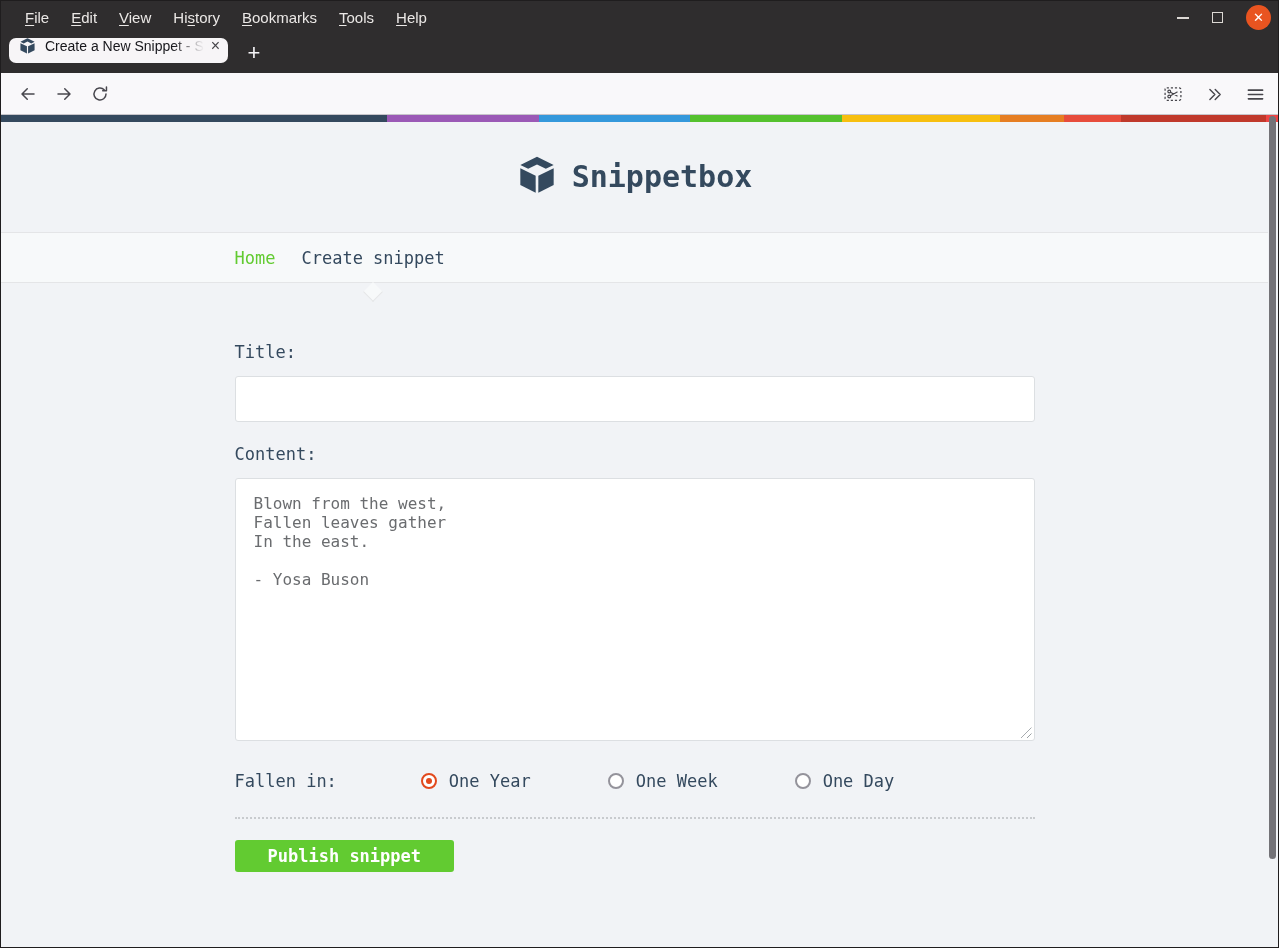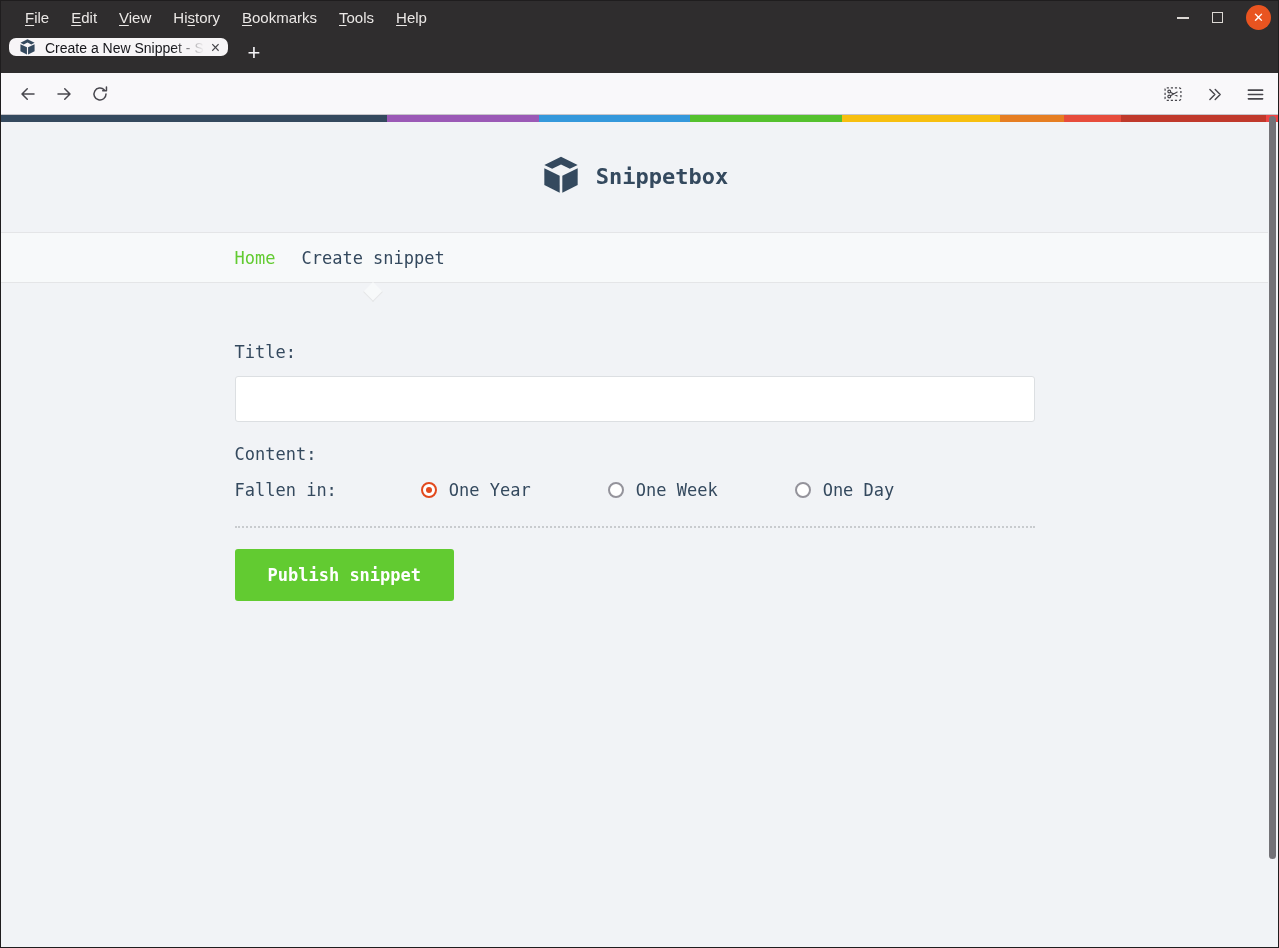--- a/index.html
+++ b/index.html
@@ -14,22 +14,22 @@
   .menu-item { color:#ebe8e6; font-size:15px; padding:5px 11px; cursor:default; }
   .menu-item u { text-decoration:underline; text-underline-offset:2px; }
   .win-controls { position:absolute; right:7px; top:0; height:33px; display:flex; align-items:center; gap:23px; }
   .wc-min { width:12px; height:2px; background:#dcd8d4; }
   .wc-max { width:11px; height:11px; border:1.5px solid #dcd8d4; }
   .wc-close { width:25px; height:25px; border-radius:50%; background:#E95420; color:#fff;
               display:flex; align-items:center; justify-content:center; font-size:13px; line-height:1; }
 
   
   .tabbar { position:absolute; top:33px; left:0; right:0; height:39px; background:#2f2d2e; }
-  .tab { position:absolute; left:8px; top:4px; width:219px; height:18px; background:#f7f5f7;
-         border-radius:7px; display:flex; align-items:flex-end; padding:0 8px 0 10px; }
+  .tab { position:absolute; left:8px; top:4px; width:219px; height:25px; background:#f7f5f7;
+         border-radius:7px; display:flex; align-items:flex-start; padding:0 8px 0 10px; }
   .tab-favicon { width:17px; height:17px; flex:0 0 auto; }
   .tab-title { font-size:14px; color:#16161b; margin-left:9px; flex:1; white-space:nowrap; overflow:hidden;
                -webkit-mask-image:linear-gradient(90deg,#000 78%,transparent 97%);
                mask-image:linear-gradient(90deg,#000 78%,transparent 97%); }
   .tab-close { color:#46454a; font-size:16px; margin-left:2px; line-height:1; }
   .newtab-btn { position:absolute; left:239px; top:5px; width:28px; height:28px; color:#f4f3f6;
                 font-size:22px; display:flex; align-items:center; justify-content:center; font-weight:300; }
 
   
   .toolbar { position:absolute; top:72px; left:0; right:0; height:42px; background:#f9f8fa;
@@ -45,21 +45,21 @@
   .tb-right { position:absolute; right:13px; top:0; height:42px; display:flex; align-items:center; gap:23px; }
 
   
   .rainbow { position:absolute; top:114px; left:0; right:12px; height:7px; }
 
   
   .webpage { position:absolute; top:121px; left:0; right:0; bottom:0; background:#F1F3F6;
              font-family:"DejaVu Sans Mono", monospace; color:#575757; padding-right:10px; }
   .site-header { padding:34px 0 36px; display:flex; justify-content:center; align-items:center; gap:15px; }
   .brand-logo { width:40px; height:40px; }
-  .brand { font-size:22px; font-weight:bold; color:#34495E; text-decoration:none; }
+  .brand { font-size:30px; font-weight:bold; color:#34495E; text-decoration:none; }
 
   .site-nav { height:51px; background:#F7F9FA; border-top:1px solid #E4E5E7; border-bottom:1px solid #E4E5E7; }
   .nav-inner { width:800px; margin:0 auto; padding-top:15px; }
   .nav-inner a { font-size:17px; margin-right:26px; text-decoration:none; color:#62CB31;
                  display:inline-block; position:relative; }
   .nav-inner a.live { color:#34495E; }
   .nav-inner a.live::after { content:''; position:absolute; left:50%; margin-left:-7px; top:37px;
                  width:13px; height:13px; background:#F7F9FA; border-left:1px solid #E4E5E7;
                  border-bottom:1px solid #E4E5E7; transform:rotate(-45deg); z-index:2; }
 
@@ -80,21 +80,21 @@
   .expires-label { margin-right:36px; }
   .option { display:flex; align-items:center; margin-right:29px;padding-left:48px; }
   .radio { width:16px; height:16px; border:2px solid #94939b; border-radius:50%; background:#fff;
            margin-right:12px; position:relative; flex:0 0 auto; }
   .radio.checked { border-color:#E2491D; }
   .radio.checked::after { content:''; position:absolute; left:3px; top:3px; width:6px; height:6px;
            border-radius:50%; background:#E2491D; }
 
   .divider { border:none; border-top:2px dotted #c8cbce; margin:24px 0 21px; }
   .publish-btn { background:#62CB31; color:#fff; border:none; border-radius:3px;
-           font:bold 17px "DejaVu Sans Mono", monospace; padding:16px 33px; cursor:pointer; }
+           font:bold 17px "DejaVu Sans Mono", monospace; padding:6px 33px; cursor:pointer; }
 
   .scroll-thumb { position:absolute; right:2px; top:115px; width:7px; height:743px;
            background:#737277; border-radius:4px; }
 </style>
 </head>
 <body>
 
 <div class="window">
 
   <div class="menubar">
@@ -173,20 +173,28 @@
 
     <nav class="site-nav">
       <div class="nav-inner"><a href="#">Home</a><a href="#" class="live">Create snippet</a></div>
     </nav>
 
     <main class="form-area">
       <label class="field-label">Title:</label>
       <input class="title-input" type="text" value="" style="">
 
       <label class="field-label">Content:</label>
+      <div class="ta-wrap">
+        <textarea class="content-textarea" style="">Blown from the west,
+Fallen leaves gather
+In the east.
+
+- Yosa Buson</textarea>
+        <div class="resize-handle"></div>
+      </div>
 
       <div class="expires-row">
         <span class="expires-label">Fallen in:</span>
       <span class="option">
             <span class="radio checked"></span>
             <span>One Year</span>
           </span>
           <span class="option">
             <span class="radio"></span>
             <span>One Week</span>

